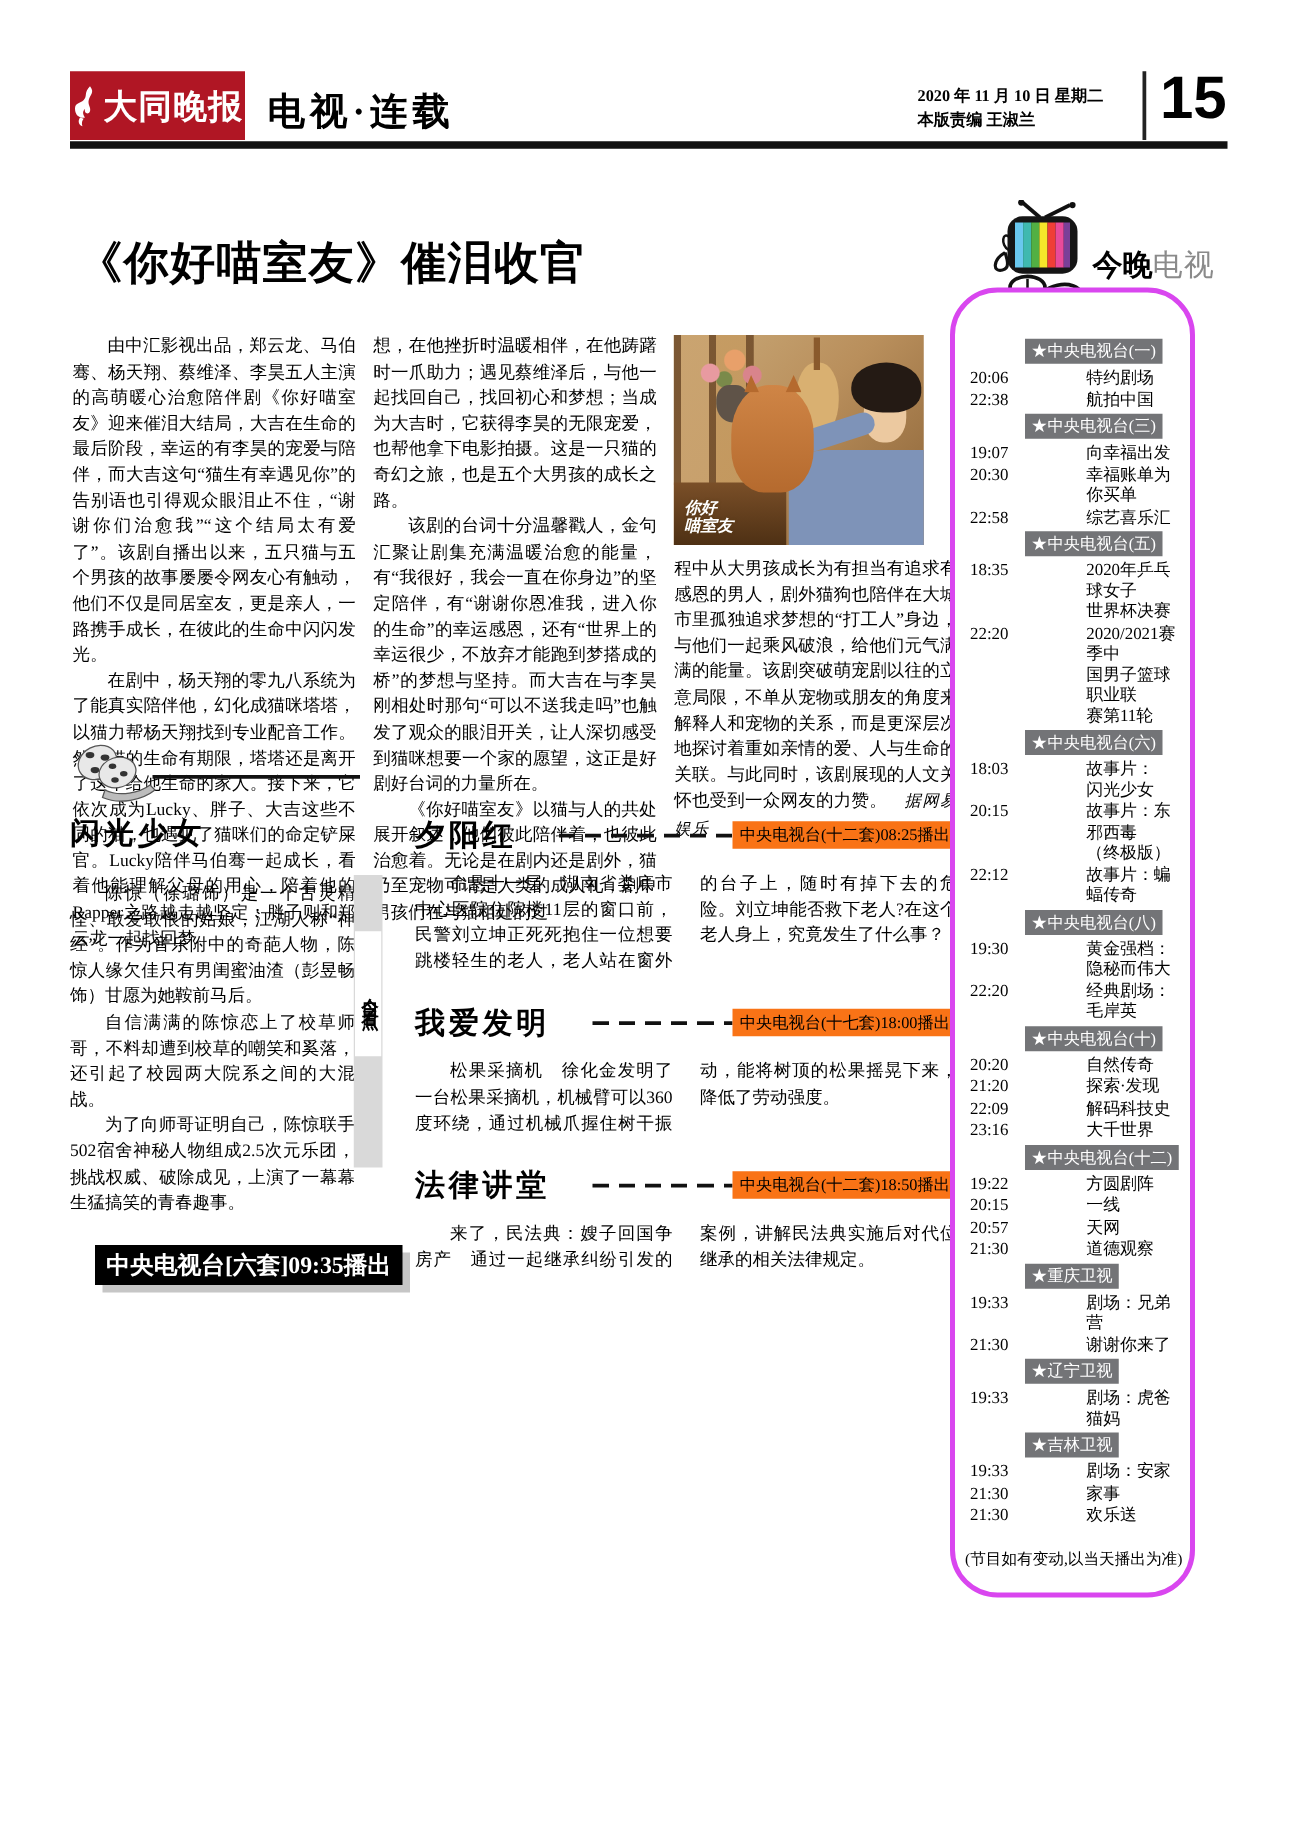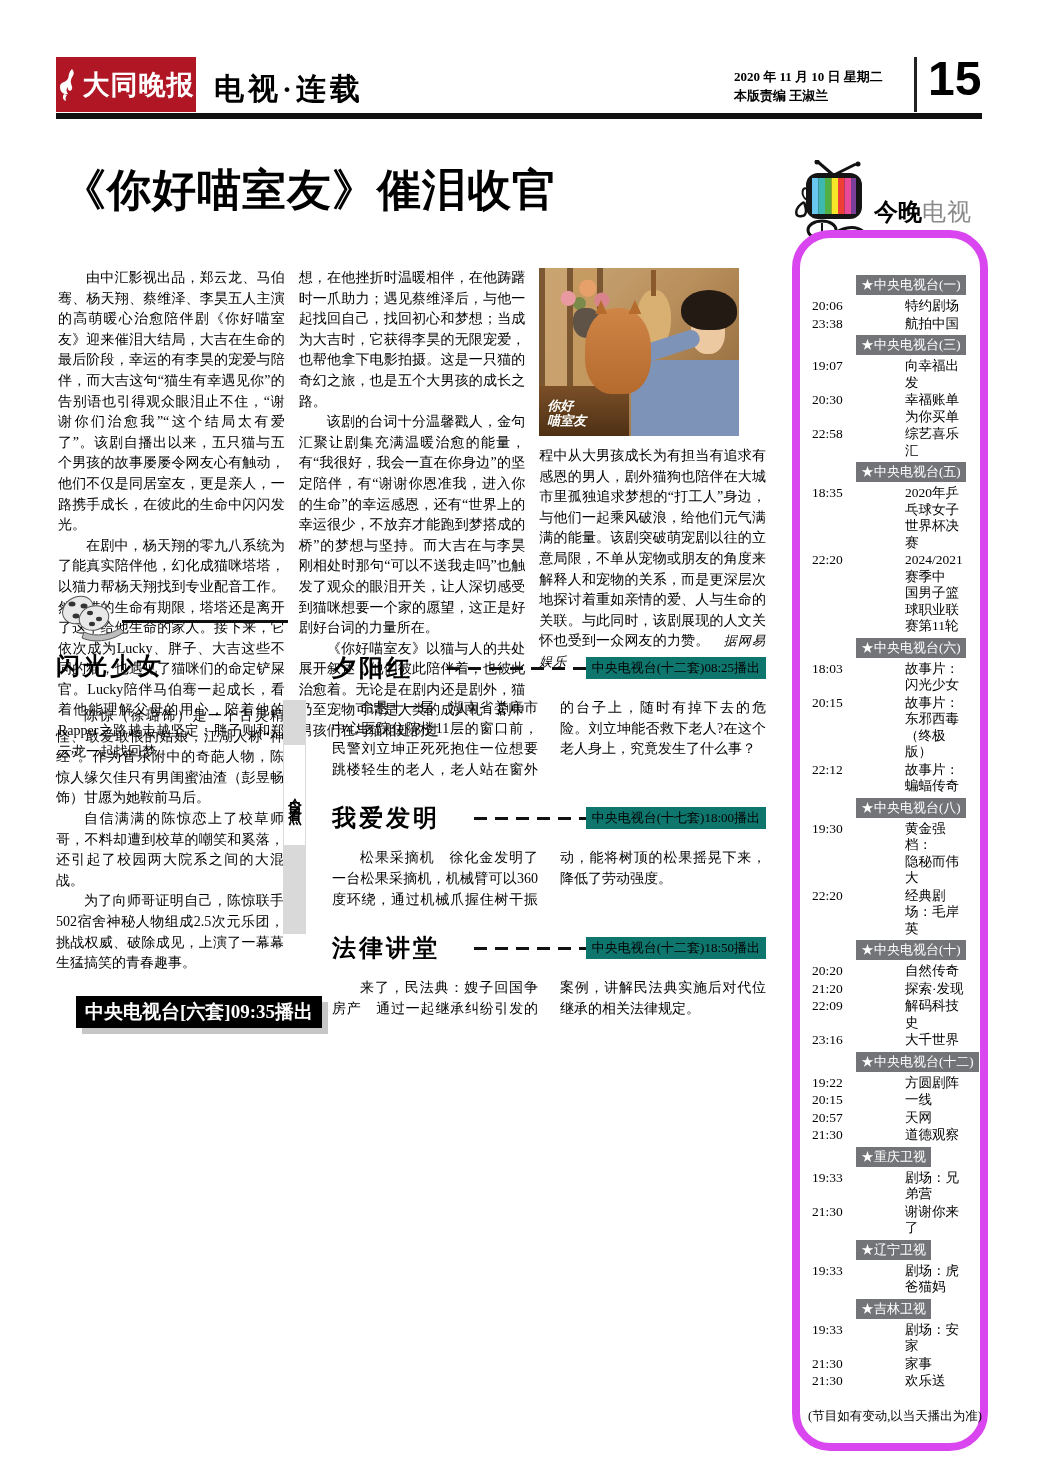--- a/index.html
+++ b/index.html
@@ -13,21 +13,21 @@
   .logo-text{color:#fff;font-weight:bold;font-size:27px;letter-spacing:1px;white-space:nowrap;}
   .flame{margin-right:3px;}
   .section-title{position:absolute;left:158px;top:12px;font-size:30px;font-weight:bold;letter-spacing:4px;}
   .date-block{position:absolute;left:678px;top:10px;font-size:13px;line-height:19px;font-weight:bold;}
   .pagenum-divider{position:absolute;left:858px;top:0;width:3px;height:55px;background:#222;}
   .page-number{position:absolute;left:872px;top:-6px;font-size:48px;font-weight:bold;
                font-family:"Liberation Sans",sans-serif;}
   .header-rule{position:absolute;left:0;top:56px;width:926px;height:6px;background:#111;}
 
   
-  .headline{position:absolute;left:62px;top:161px;font-size:44px;font-weight:bold;letter-spacing:1px;white-space:nowrap;}
+  .headline{position:absolute;left:62px;top:186px;font-size:36px;font-weight:bold;letter-spacing:1px;white-space:nowrap;}
   .article{position:absolute;left:58px;top:268px;width:708px;display:flex;gap:14px;}
   .article .col{width:227px;font-size:14px;line-height:20.6px;text-align:justify;}
   .article p{margin:0;}
   .article p.indent{text-indent:2em;}
   .photo{position:relative;width:200px;height:168px;margin-bottom:10px;overflow:hidden;
          background:linear-gradient(135deg,#c9a978 0%,#b98f5c 45%,#8a6236 100%);}
   .ph{position:absolute;}
   .photo-logo{position:absolute;left:8px;bottom:8px;color:#fff;font-size:13px;line-height:15px;
               font-style:italic;font-weight:bold;white-space:pre-line;text-shadow:0 0 2px rgba(90,60,20,.8);}
   .source{font-size:13px;font-style:italic;letter-spacing:1px;}
@@ -50,30 +50,30 @@
                display:flex;align-items:center;justify-content:center;}
   .strip-label span{writing-mode:vertical-rl;font-size:14px;font-weight:bold;letter-spacing:4px;}
 
   
   .sections{position:absolute;left:332px;top:652px;width:434px;}
   .sec{margin-bottom:22px;}
   .sec-head{display:flex;align-items:center;}
   .sec-head h2{margin:0;font-size:24px;font-weight:bold;letter-spacing:3px;white-space:nowrap;}
   .dashes{flex:1;height:3px;margin-left:34px;
           background:repeating-linear-gradient(90deg,#111 0 13px,transparent 13px 21px);}
-  .info-box{background:#0f766e;font-size:13px;padding:2px 6px;white-space:nowrap;}
+  .info-box{background:#f97316;font-size:13px;padding:2px 6px;white-space:nowrap;}
   .sec-body{margin-top:14px;columns:2;column-gap:22px;font-size:14px;line-height:20.6px;text-align:justify;}
   .sec-body p{margin:0;text-indent:2em;}
 
   
   .tv-icon{position:absolute;left:792px;top:160px;}
   .tv-title{position:absolute;left:874px;top:196px;font-size:24px;white-space:nowrap;}
   .tv-title .b{font-weight:bold;}
   .tv-title .l{color:#8a8a8a;letter-spacing:1px;}
-  .tv-panel{position:absolute;left:792px;top:230px;width:196px;border:8px solid #d946ef;
+  .tv-panel{position:absolute;left:760px;top:230px;width:196px;border:4px solid #d946ef;
             border-radius:38px;background:#fff;box-sizing:border-box;padding:34px 10px 18px 12px;}
   .channel-row{margin:3px 0 3px 44px;}
   .channel-name{display:inline-block;background:#737477;color:#fff;font-size:13px;
                 padding:1px 5px;white-space:nowrap;}
   .prog{display:flex;font-size:13.5px;line-height:16.5px;margin:1px 0;gap:44px;}
   .prog .t{width:40px;flex:none;}
   .prog .n{margin-left:9px;white-space:pre-wrap;}
   .tv-footnote{margin-top:18px;font-size:12.5px;text-align:center;white-space:nowrap;margin-left:-4px;}
 </style>
 </head>
@@ -226,21 +226,21 @@
     <span class="b">今晚</span><span class="l">电视</span>
   </div>
   <div class="tv-panel">
     <div>
         <div class="channel-row"><span class="channel-name">★中央电视台(一)</span></div>
         <div class="prog">
           <span class="t">20:06</span>
           <span class="n">特约剧场</span>
         </div>
         <div class="prog">
-          <span class="t">23:38</span>
+          <span class="t">22:38</span>
           <span class="n">航拍中国</span>
         </div>
         <div class="channel-row"><span class="channel-name">★中央电视台(三)</span></div>
         <div class="prog">
           <span class="t">19:07</span>
           <span class="n">向幸福出发</span>
         </div>
         <div class="prog">
           <span class="t">20:30</span>
           <span class="n">幸福账单为你买单</span>
@@ -250,21 +250,21 @@
           <span class="n">综艺喜乐汇</span>
         </div>
         <div class="channel-row"><span class="channel-name">★中央电视台(五)</span></div>
         <div class="prog">
           <span class="t">18:35</span>
           <span class="n">2020年乒乓球女子
 世界杯决赛</span>
         </div>
         <div class="prog">
           <span class="t">22:20</span>
-          <span class="n">2024/2021赛季中
+          <span class="n">2020/2021赛季中
 国男子篮球职业联
 赛第11轮</span>
         </div>
         <div class="channel-row"><span class="channel-name">★中央电视台(六)</span></div>
         <div class="prog">
           <span class="t">18:03</span>
           <span class="n">故事片：
 闪光少女</span>
         </div>
         <div class="prog">

